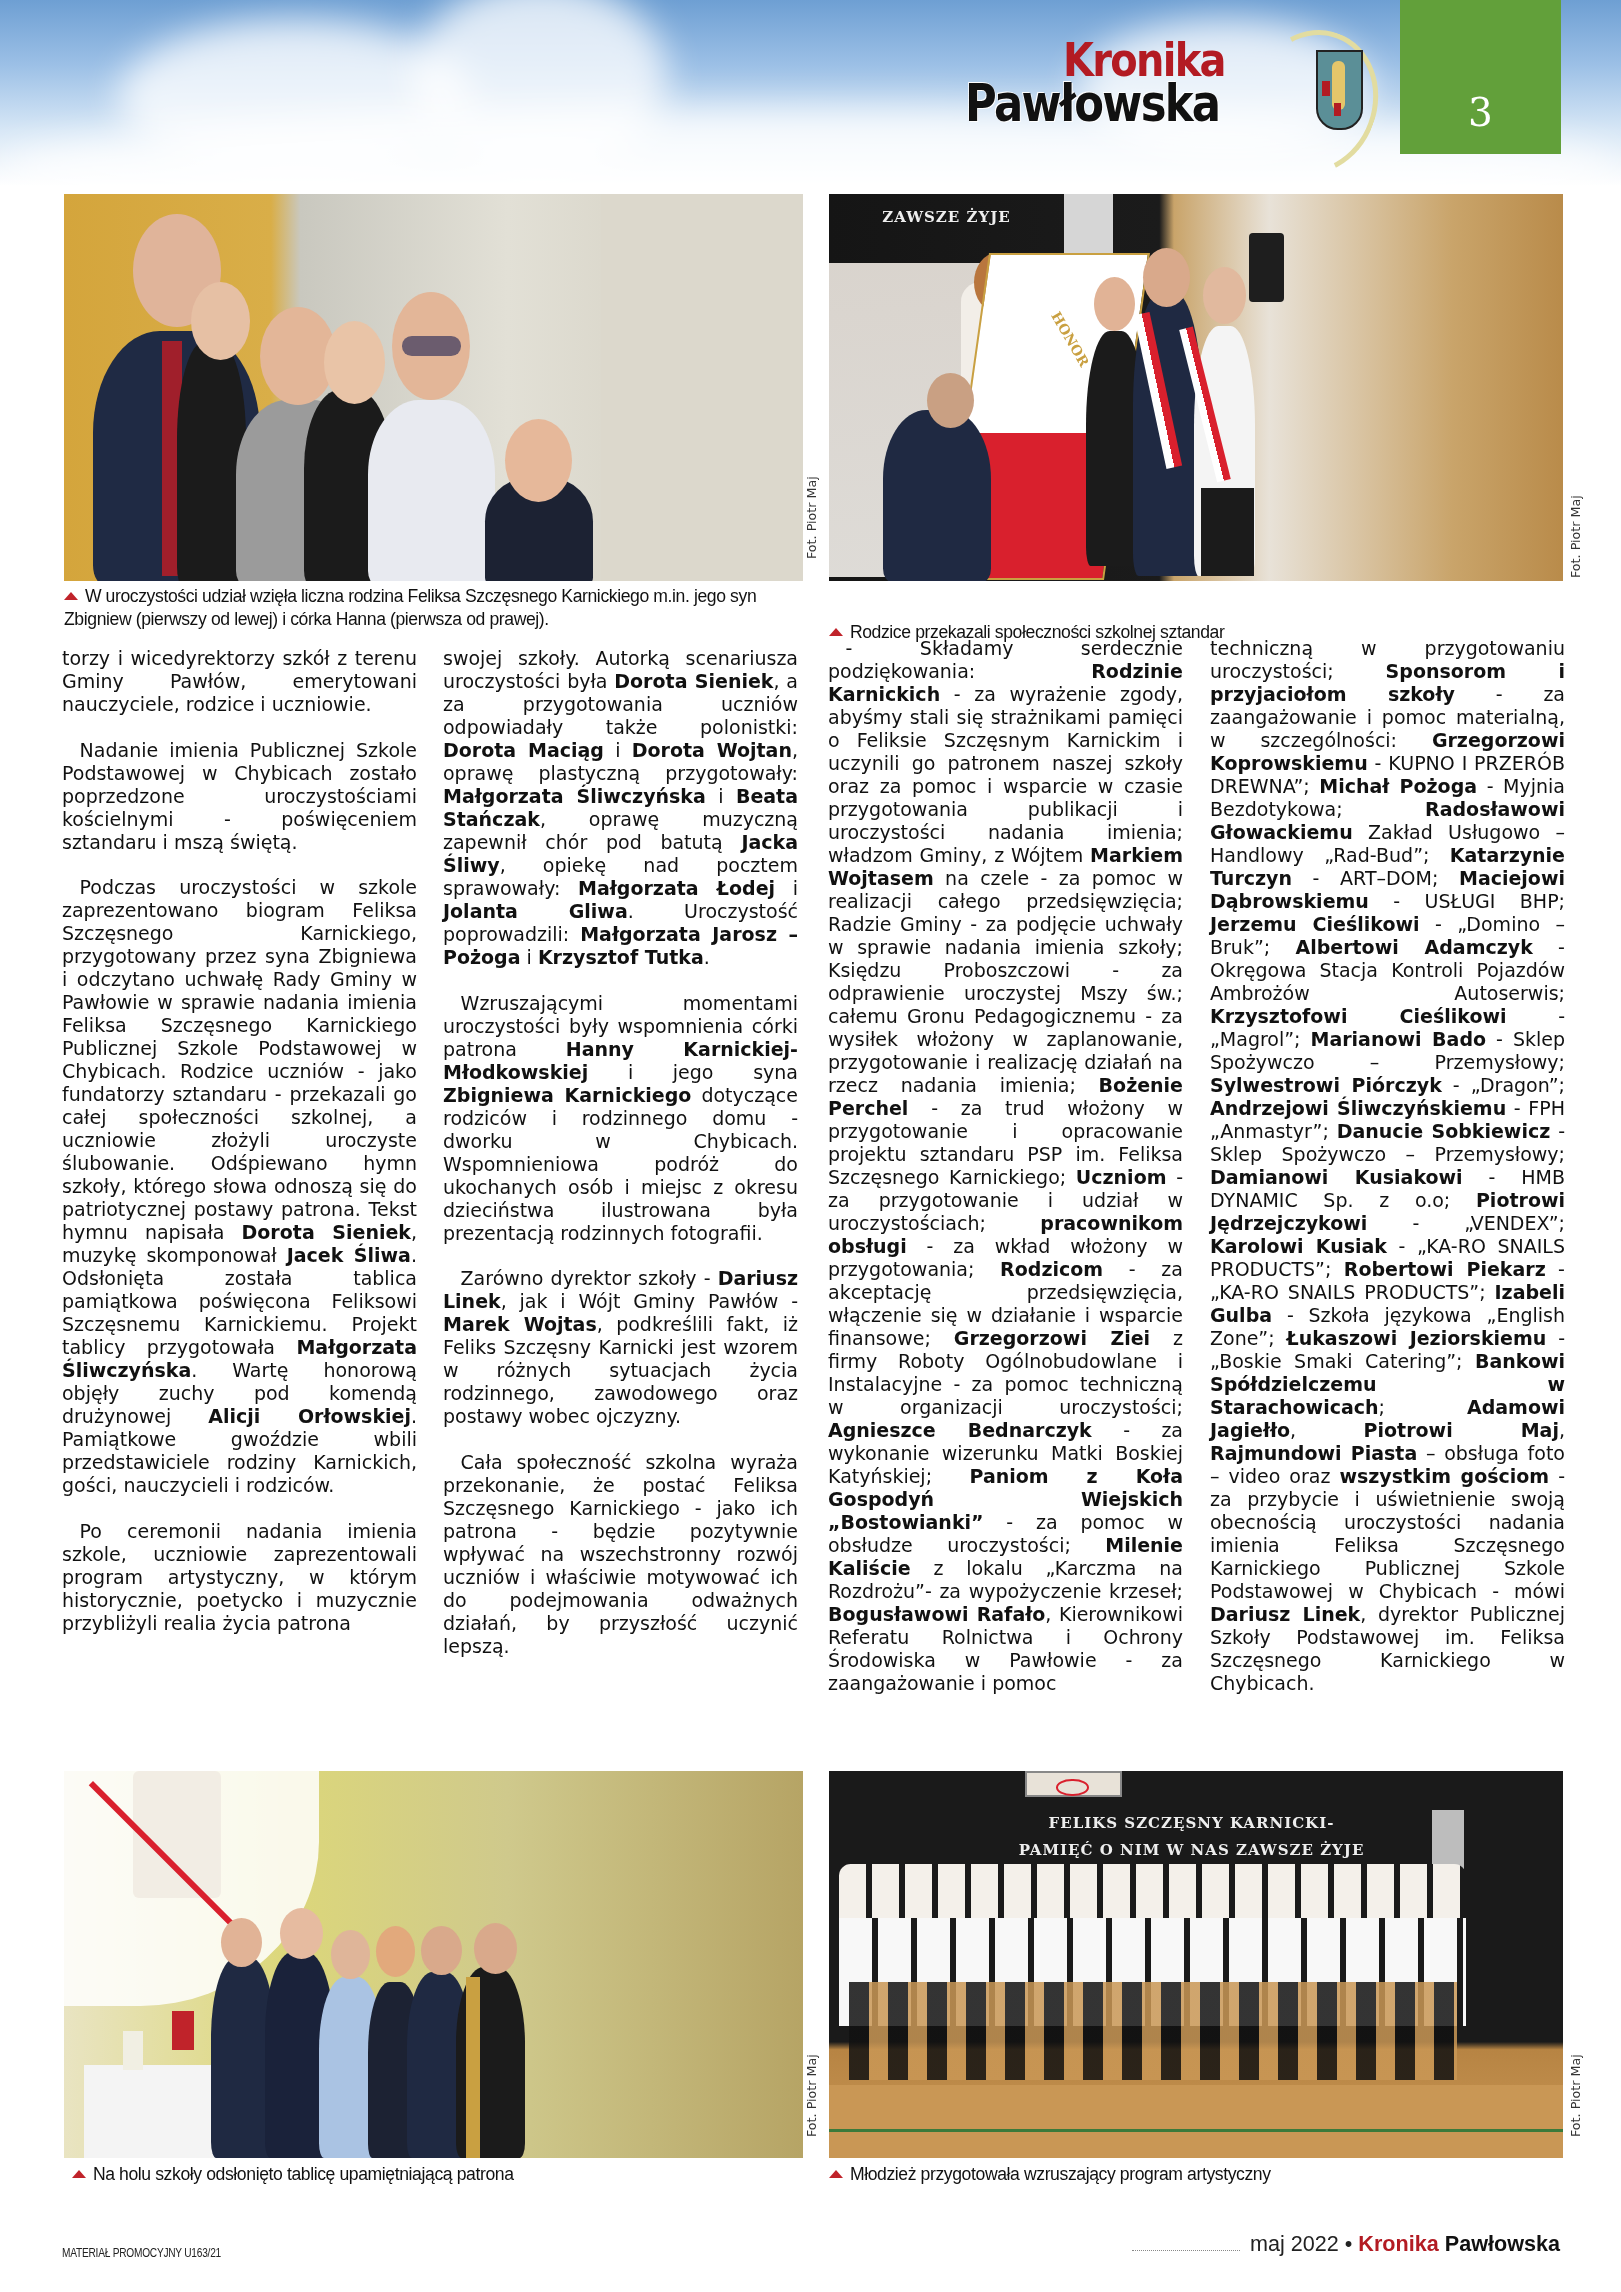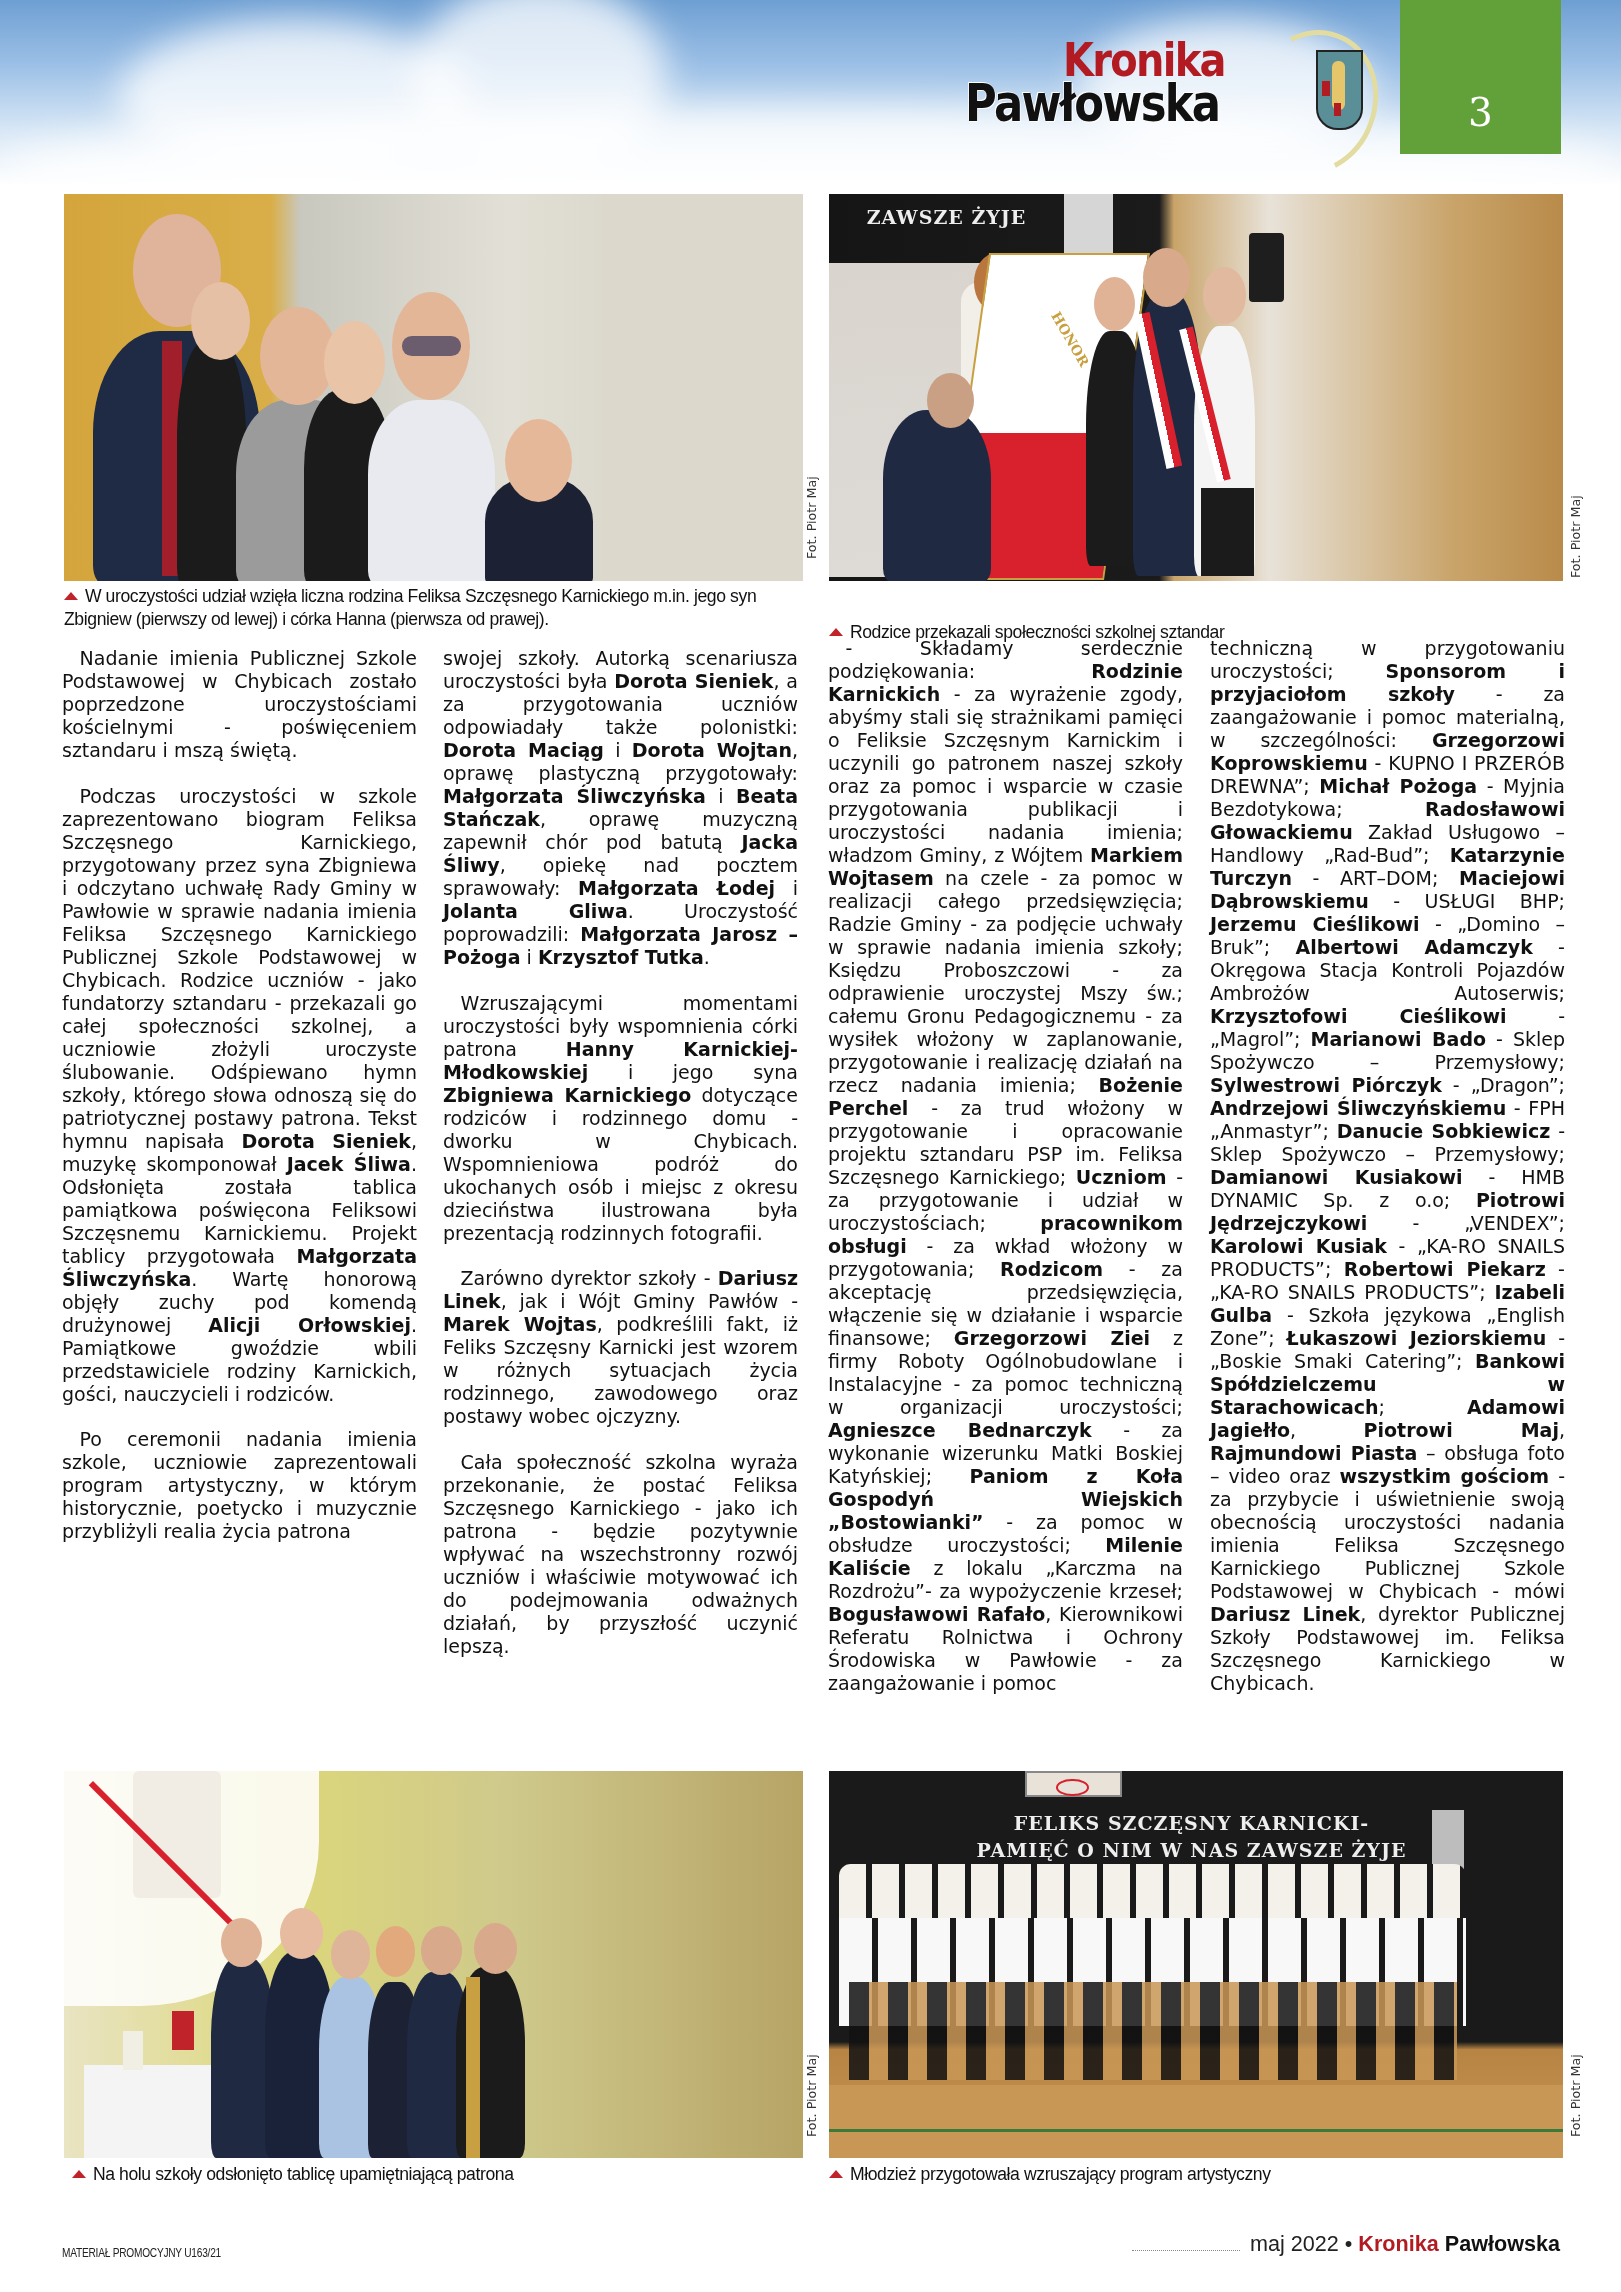--- a/index.html
+++ b/index.html
@@ -75,21 +75,21 @@
     .p3 { left: 64px; top: 1771px; width: 739px; height: 387px;
       background: linear-gradient(90deg, #e9e4c2 0%, #dcd77a 30%, #cfc98c 60%, #b6a465 100%); }
     .p4 { left: 829px; top: 1771px; width: 734px; height: 387px;
       background: linear-gradient(180deg, #1a1a1a 0%, #1a1a1a 70%, #b78443 72%, #c99755 100%); }
 
     .fig-person { position: absolute; border-radius: 40% 40% 8% 8%; }
     .head { position: absolute; border-radius: 50%; background: #e3b79b; }
 
     .banner-text {
       position: absolute; color: #eee; font-family: "DejaVu Serif", serif; font-weight: bold;
-      font-size: 19px; text-align: center; letter-spacing: 1px; line-height: 27.4px;
+      font-size: 15px; text-align: center; letter-spacing: 1px; line-height: 27.4px;
     }
 
     .footer-left {
       position: absolute; left: 62px; top: 2246px; font-family: "Liberation Sans", sans-serif;
       font-size: 12.7px; color: #222; letter-spacing: -0.3px; transform: scaleX(0.8); transform-origin: left top;
     }
     .footer-right {
       position: absolute; right: 61px; top: 2231px; font-family: "Liberation Sans", sans-serif;
       font-size: 21.6px; color: #222; white-space: nowrap;
     }
@@ -165,20 +165,21 @@
   <div class="head" style="left:374px;top:73px;width:43px;height:57px;background:#e1b99e;"></div>
   <div style="position:absolute;left:369px;top:132px;width:13.7px;height:157px;background:linear-gradient(90deg,#fff 50%,#d9202d 50%);transform:rotate(-14deg);"></div>
   <div style="position:absolute;left:420px;top:39px;width:35px;height:69px;background:#1e1e1e;border-radius:3.9px;"></div>
 </div>
 <div class="credit" style="left:1568px;top:578px;">Fot. Piotr Maj</div>
 <div class="caption" style="left:829px;top:585px;width:745px;margin-top:36px;">
   <span class="tri"></span><span>Rodzice przekazali społeczności szkolnej sztandar</span>
 </div>
 
 <div class="col" style="left:62px;top:647px;">
+  <p class="cont">torzy i wicedyrektorzy szkół z terenu Gminy Pawłów, emerytowani nauczyciele, rodzice i uczniowie.</p>
   <p>Nadanie imienia Publicznej Szkole Podstawowej w Chybicach zostało poprzedzone uroczystościami kościelnymi - poświęceniem sztandaru i mszą świętą.</p>
   <p>Podczas uroczystości w szkole zaprezentowano biogram Feliksa Szczęsnego Karnickiego, przygotowany przez syna Zbigniewa i odczytano uchwałę Rady Gminy w Pawłowie w sprawie nadania imienia Feliksa Szczęsnego Karnickiego Publicznej Szkole Podstawowej w Chybicach. Rodzice uczniów - jako fundatorzy sztandaru - przekazali go całej społeczności szkolnej, a uczniowie złożyli uroczyste ślubowanie. Odśpiewano hymn szkoły, którego słowa odnoszą się do patriotycznej postawy patrona. Tekst hymnu napisała <b>Dorota Sieniek</b>, muzykę skomponował <b>Jacek Śliwa</b>. Odsłonięta została tablica pamiątkowa poświęcona Feliksowi Szczęsnemu Karnickiemu. Projekt tablicy przygotowała <b>Małgorzata Śliwczyńska</b>. Wartę honorową objęły zuchy pod komendą drużynowej <b>Alicji Orłowskiej</b>. Pamiątkowe gwoździe wbili przedstawiciele rodziny Karnickich, gości, nauczycieli i rodziców.</p>
   <p>Po ceremonii nadania imienia szkole, uczniowie zaprezentowali program artystyczny, w którym historycznie, poetycko i muzycznie przybliżyli realia życia patrona</p>
 </div>
 <div class="col" style="left:443px;top:647px;">
   <p class="cont">swojej szkoły. Autorką scenariusza uroczystości była <b>Dorota Sieniek</b>, a za przygotowania uczniów odpowiadały także polonistki: <b>Dorota Maciąg</b> i <b>Dorota Wojtan</b>, oprawę plastyczną przygotowały: <b>Małgorzata Śliwczyńska</b> i <b>Beata Stańczak</b>, oprawę muzyczną zapewnił chór pod batutą <b>Jacka Śliwy</b>, opiekę nad pocztem sprawowały: <b>Małgorzata Łodej</b> i <b>Jolanta Gliwa</b>. Uroczystość poprowadzili: <b>Małgorzata Jarosz – Pożoga</b> i <b>Krzysztof Tutka</b>.</p>
   <p>Wzruszającymi momentami uroczystości były wspomnienia córki patrona <b>Hanny Karnickiej-Młodkowskiej</b> i jego syna <b>Zbigniewa Karnickiego</b> dotyczące rodziców i rodzinnego domu - dworku w Chybicach. Wspomnieniowa podróż do ukochanych osób i miejsc z okresu dzieciństwa ilustrowana była prezentacją rodzinnych fotografii.</p>
   <p>Zarówno dyrektor szkoły - <b>Dariusz Linek</b>, jak i Wójt Gminy Pawłów - <b>Marek Wojtas</b>, podkreślili fakt, iż Feliks Szczęsny Karnicki jest wzorem w różnych sytuacjach życia rodzinnego, zawodowego oraz postawy wobec ojczyzny.</p>
   <p>Cała społeczność szkolna wyraża przekonanie, że postać Feliksa Szczęsnego Karnickiego - jako ich patrona - będzie pozytywnie wpływać na wszechstronny rozwój uczniów i właściwie motywować ich do podejmowania odważnych działań, by przyszłość uczynić lepszą.</p>
 </div>

